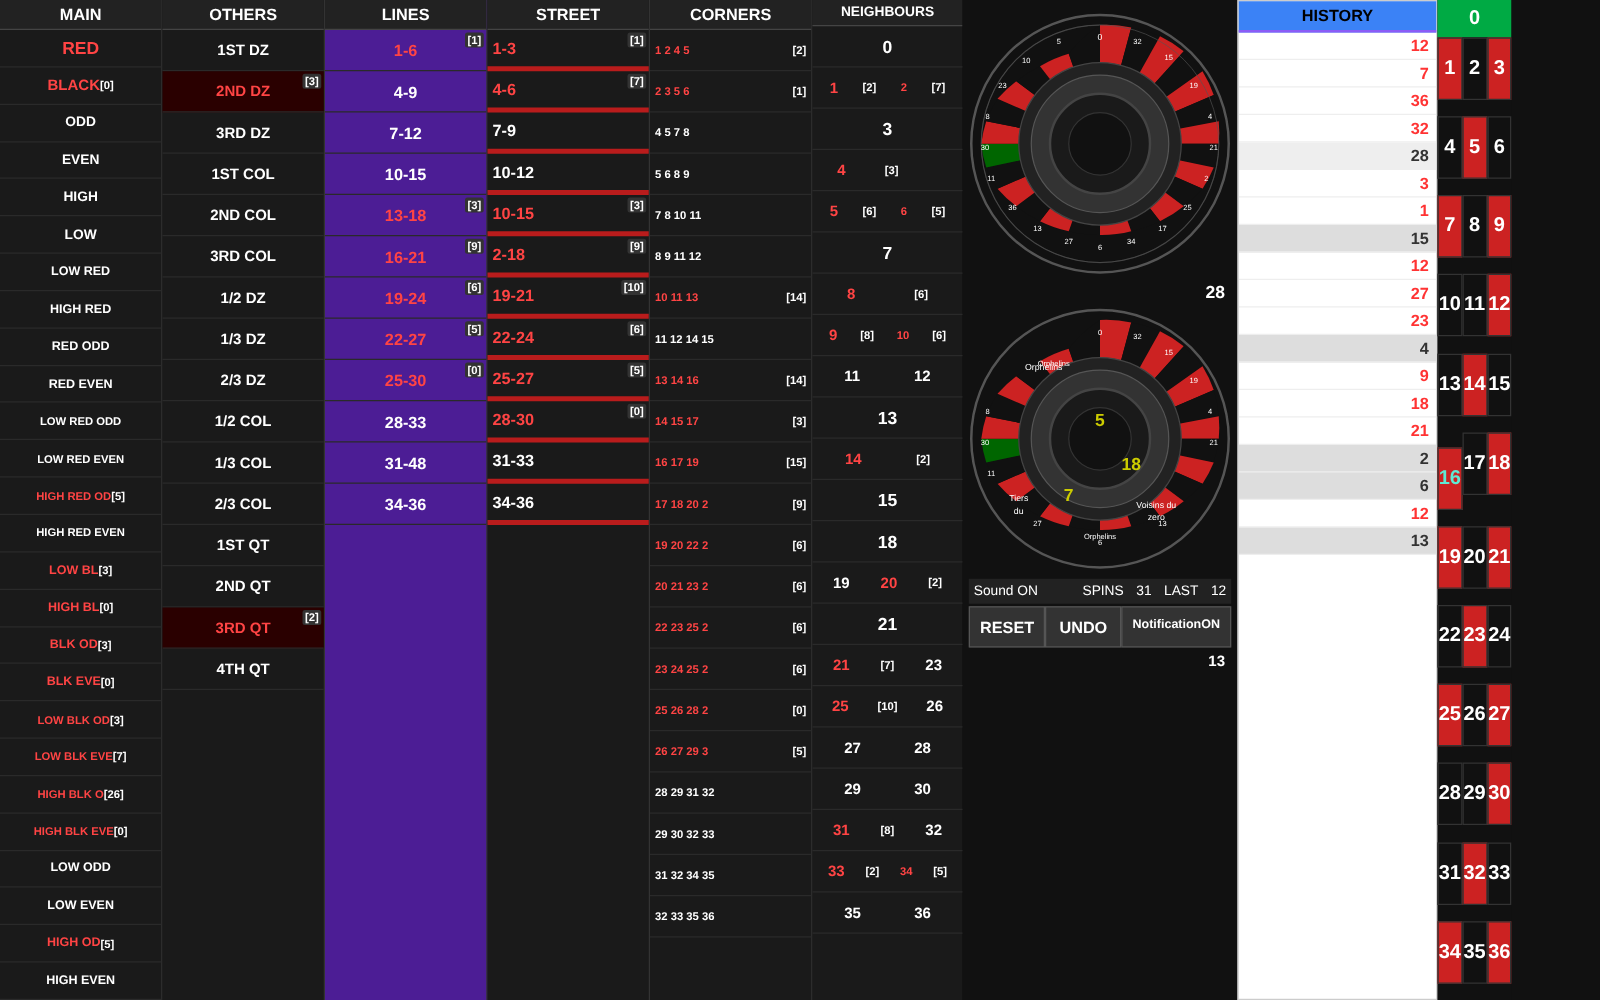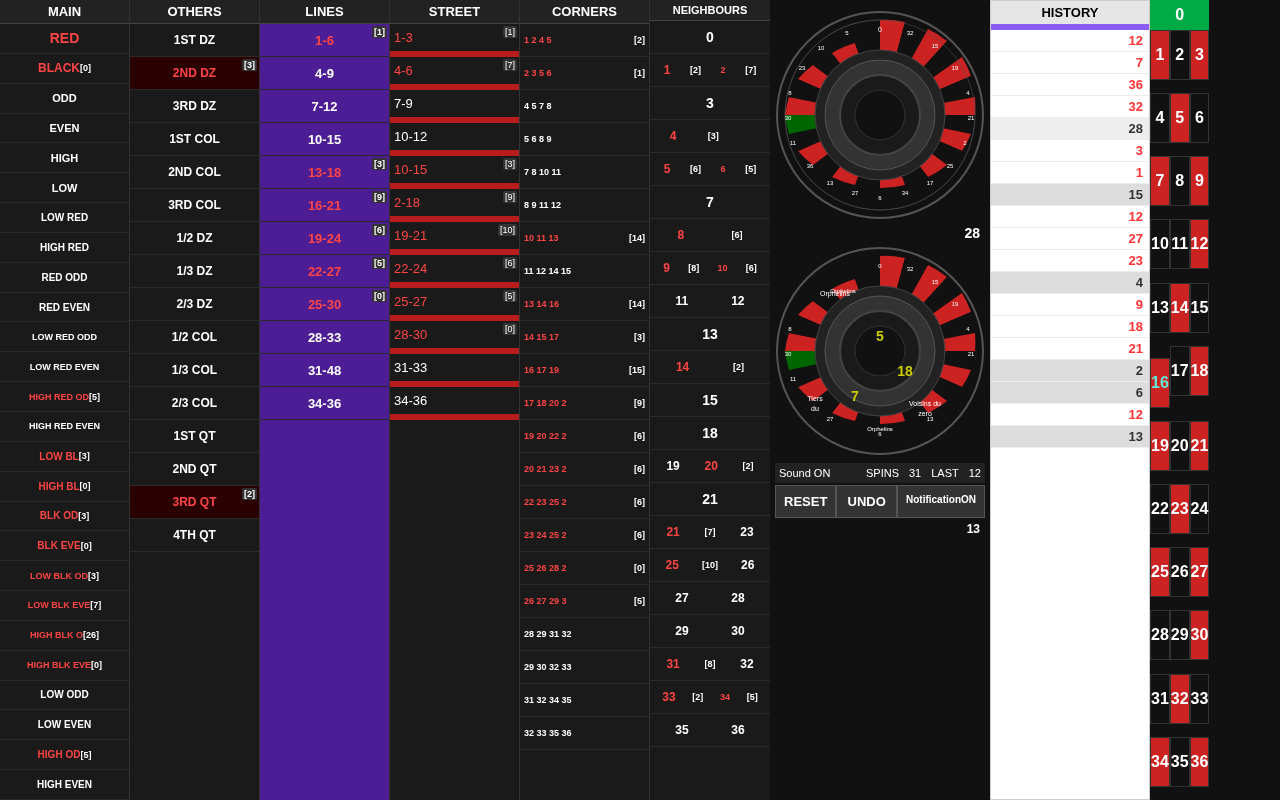--- a/index.html
+++ b/index.html
@@ -130,27 +130,27 @@
       background: #222;
       font-weight: bold;
       font-size: 13px;
       color: white;
       border-bottom: 1px solid #444;
     }
 
     .col-street .item {
       padding: 2px 4px;
       font-size: 13px;
-      border-bottom: 6px solid #b91c1c;
+      border-bottom: 4px solid #b91c1c;
       cursor: pointer;
       height: 33px;
       display: flex;
       align-items: center;
       justify-content: space-between;
-      font-weight: normal;
+      font-weight: bold;
       color: #ff4444;
       position: relative;
     }
 
     .col-corners {
       width: 130px;
       background: #1a1a1a;
       border-right: 1px solid #333;
     }
 
@@ -300,27 +300,27 @@
     .history-panel {
       width: 160px;
       background: #fff;
       border: 1px solid #ccc;
       display: flex;
       flex-direction: column;
       flex-shrink: 0;
     }
 
     .history-header {
-      background: #e5e5e5;
+      background: #3b82f6;
       text-align: center;
       padding: 4px;
       font-weight: bold;
       font-size: 13px;
       color: #000;
-      border-bottom: 6px solid #8b5cf6;
+      border-bottom: 2px solid #8b5cf6;
     }
 
     .history-list {
       display: flex;
       flex-direction: column;
       overflow: hidden;
     }
 
     .history-item {
       padding: 3px 6px;

